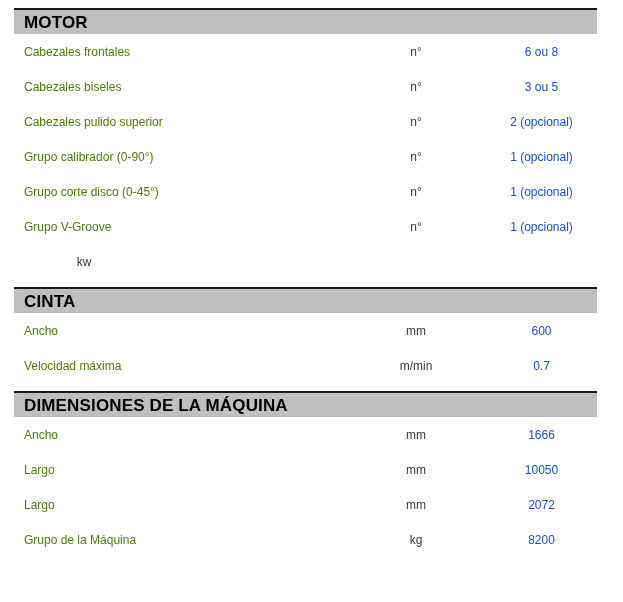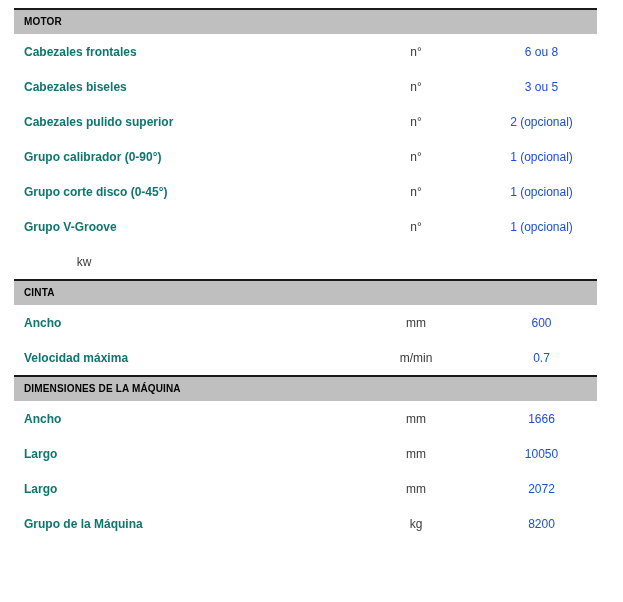--- a/index.html
+++ b/index.html
@@ -37,21 +37,21 @@
     box-sizing: border-box;
     width: 100%;
     height: 26px;
     background: #bfbfbf;
     border-top: 2px solid #1a1a1a;
     display: flex;
     align-items: center;
     padding-left: 10px;
   }
   .section-header .section-title {
-    font-size: 10px;
+    font-size: 17px;
     font-weight: bold;
     color: #000000;
     letter-spacing: 0.15px;
     line-height: 1;
     white-space: nowrap;
   }
 
   
   .rows {
     width: 100%;
@@ -61,46 +61,45 @@
     align-items: center;
     width: 100%;
     height: 35px;
     box-sizing: border-box;
   }
   .spec-row .cell-label {
     width: 332px;
     box-sizing: border-box;
     padding-left: 10px;
     font-size: 12px;
-    color: #0f766e;
+    color: #4d7c0f;
     text-align: left;
     white-space: nowrap;
     overflow: hidden;
-    font-weight: bold;
   }
   .spec-row .cell-unit {
     width: 140px;
     box-sizing: border-box;
     font-size: 12px;
     color: #3b3b3b;
     text-align: center;
     white-space: nowrap;
   }
   .spec-row .cell-value {
     width: 111px;
     box-sizing: border-box;
     font-size: 12px;
     color: #1d4ed8;
     text-align: center;
     white-space: nowrap;
   }
 
   
   .section + .section {
-    margin-top: 0;
+    margin-top: 8px;
   }
 </style>
 </head>
 <body>
 
 <div class="spec-sheet">
   <div class="spec-table" id="spec-table">
       <div class="section">
         <div class="section-header">
           <span class="section-title">MOTOR</span>

